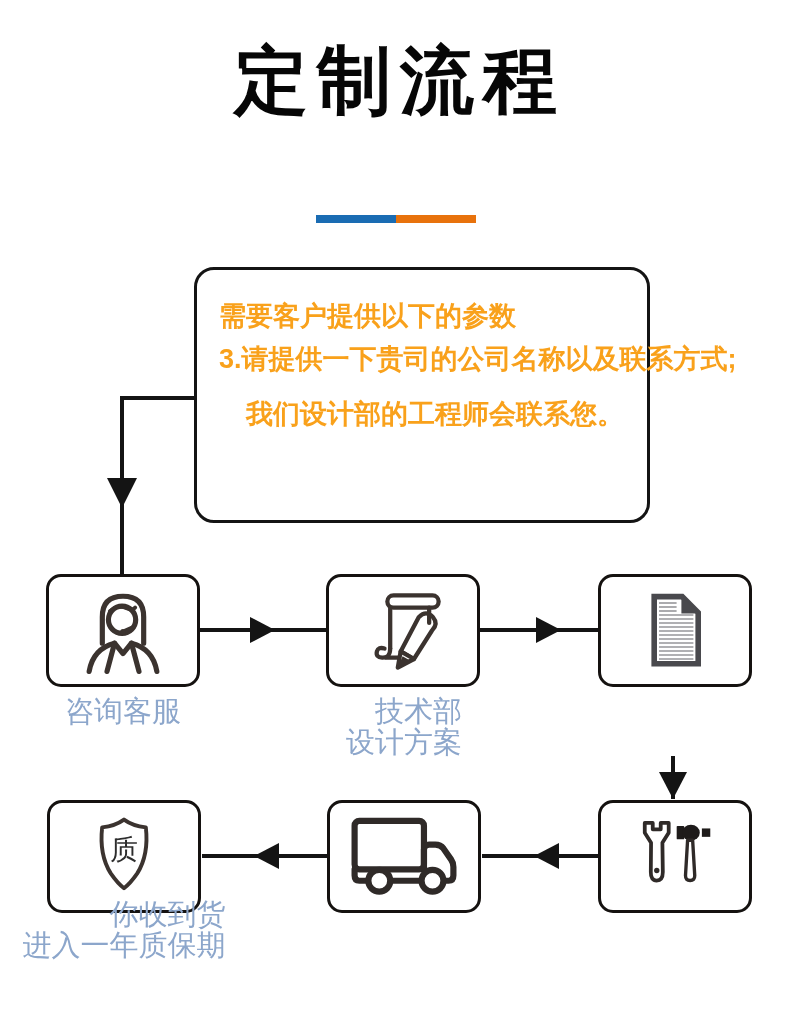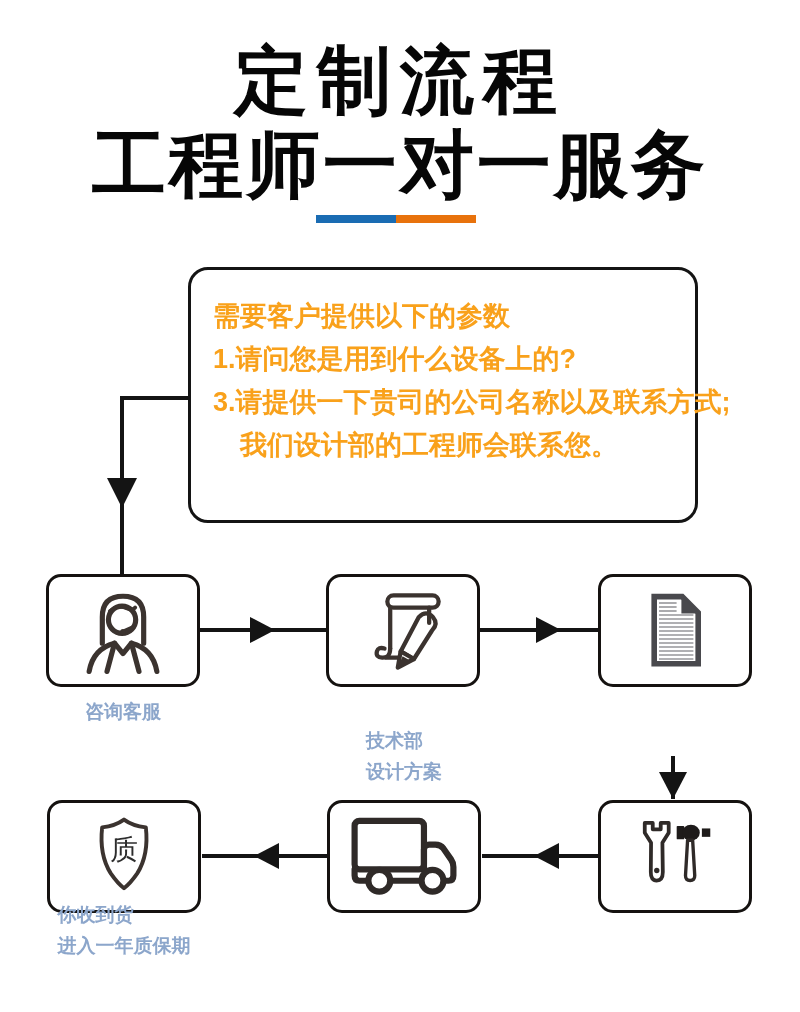--- a/index.html
+++ b/index.html
@@ -11,58 +11,57 @@
   .title-block{position:absolute;top:28px;left:0;width:100%;text-align:center;color:#060606;margin-top:11px;}
   .title-line{font-weight:900;font-size:74px;line-height:84px;white-space:nowrap;}
   .title-line.l1{letter-spacing:9px;}
   .title-line.l2{letter-spacing:3px;}
   .divider{position:absolute;top:215px;left:316px;width:160px;height:8px;display:flex;}
   .divider span{display:block;width:80px;height:8px;}
   .divider .blue{background:#1a6cb3;}
   .divider .orange{background:#e8720c;}
   
   .info-box{
-    position:absolute;left:188px;top:267px;width:510px;height:256px;
+    position:absolute;left:194px;top:267px;width:456px;height:256px;
     border:3px solid #141414;border-radius:20px;box-sizing:border-box;
     padding:25px 0 0 22px;background:#fff;
   }
   .info-line{font-size:27px;font-weight:bold;color:#f9a11b;line-height:43px;white-space:nowrap;}
-  .info-line.indent{padding-left:27px;}
+  .info-line.indent{padding-left:27px;margin-top:12px;}
   
   .connectors{position:absolute;left:0;top:0;z-index:0;}
   .node{
     position:absolute;width:154px;height:113px;background:#fff;
     border:3.5px solid #151210;border-radius:15px;box-sizing:border-box;
     display:flex;align-items:center;justify-content:center;z-index:1;
   }
   .n1{left:46px;top:574px;}
   .n2{left:326px;top:574px;}
   .n3{left:598px;top:574px;}
   .n4{left:598px;top:800px;}
   .n5{left:327px;top:800px;}
   .n6{left:47px;top:800px;}
   .node-label{
-    position:absolute;transform:translateX(-50%);text-align:left;z-index:2;
-    font-size:19px;font-weight:bold;line-height:31px;color:#8ca6cb;white-space:nowrap;
+    position:absolute;transform:translateX(-50%);text-align:right;z-index:2;
+    font-size:29px;font-weight:normal;line-height:31px;color:#8ca6cb;white-space:nowrap;
   }
   .lb1{left:123px;top:696px;}
   .lb2{left:404px;top:696px;}
   .lb3{left:676px;top:696px;}
   .lb4{left:675px;top:921px;}
   .lb5{left:406px;top:921px;}
   .lb6{left:124px;top:899px;}
 </style>
 </head>
 <body>
 
 <div class="page">
 
   <div class="title-block">
     <div class="title-line l1">定制流程</div>
-    <div class="title-line l2">工程师一对一服务</div>
   </div>
   <div class="divider">
     <span class="blue" style="background-color: rgb(26, 108, 179);"></span>
     <span class="orange" style="background-color: rgb(232, 114, 12);"></span>
   </div>
 
   <svg class="connectors" width="800" height="1012" viewBox="0 0 800 1012">
     <g stroke="#141414" stroke-width="4" fill="none">
       <path d="M200,398 H122 V574"></path>
       <line x1="200" y1="630" x2="326" y2="630"></line>
@@ -76,21 +75,20 @@
       <polygon points="250,617 250,643 275,630"></polygon>
       <polygon points="536,617 536,643 561,630"></polygon>
       <polygon points="659,772 687,772 673,799"></polygon>
       <polygon points="559,843 559,869 534,856"></polygon>
       <polygon points="279,843 279,869 254,856"></polygon>
     </g>
   </svg>
 
   <div class="info-box" style="color: rgb(249, 161, 27);">
     <div class="info-line">需要客户提供以下的参数</div>
-    <div class="info-line">1.请问您是用到什么设备上的?</div>
     <div class="info-line">3.请提供一下贵司的公司名称以及联系方式;</div>
     <div class="info-line indent">我们设计部的工程师会联系您。</div>
   </div>
 
   <div class="node n1">
     <svg width="94" height="94" viewBox="0 0 100 100">
       <g fill="none" stroke="#3b332f" stroke-width="5.5" stroke-linecap="round" stroke-linejoin="round">
         <path d="M28,63 V35 Q28,13 50,13 Q72,13 72,35 V63"></path>
         <circle cx="49" cy="38" r="14.5" fill="#ffffff"></circle>
         <path d="M36,29 Q45,21 54,26 Q60,29 63,25" stroke-width="4"></path>
@@ -169,21 +167,21 @@
   <div class="node n6">
     <svg width="78" height="88" viewBox="0 0 100 110">
       <path d="M50,7 Q61,15 78,17 Q82,52 67,76 Q58,89 50,95 Q42,89 33,76 Q18,52 22,17 Q39,15 50,7 Z" fill="#ffffff" stroke="#3b332f" stroke-width="5" stroke-linejoin="round"></path>
       <text x="50" y="46" text-anchor="middle" dominant-baseline="central" font-size="36" fill="#2d2d2d">质</text>
     </svg>
   </div>
 
   <div class="node-label lb1" style="color: rgb(140, 166, 203);">
     <div>咨询客服</div>
   </div>
-  <div class="node-label lb2" style="color: rgb(140, 166, 203); margin-top: 29px;">
+  <div class="node-label lb2" style="color: rgb(140, 166, 203);">
     <div>技术部</div>
     <div>设计方案</div>
   </div>
   <div class="node-label lb6" style="color: rgb(140, 166, 203);">
     <div>你收到货</div>
     <div>进入一年质保期</div>
   </div>
 
 </div>
 

